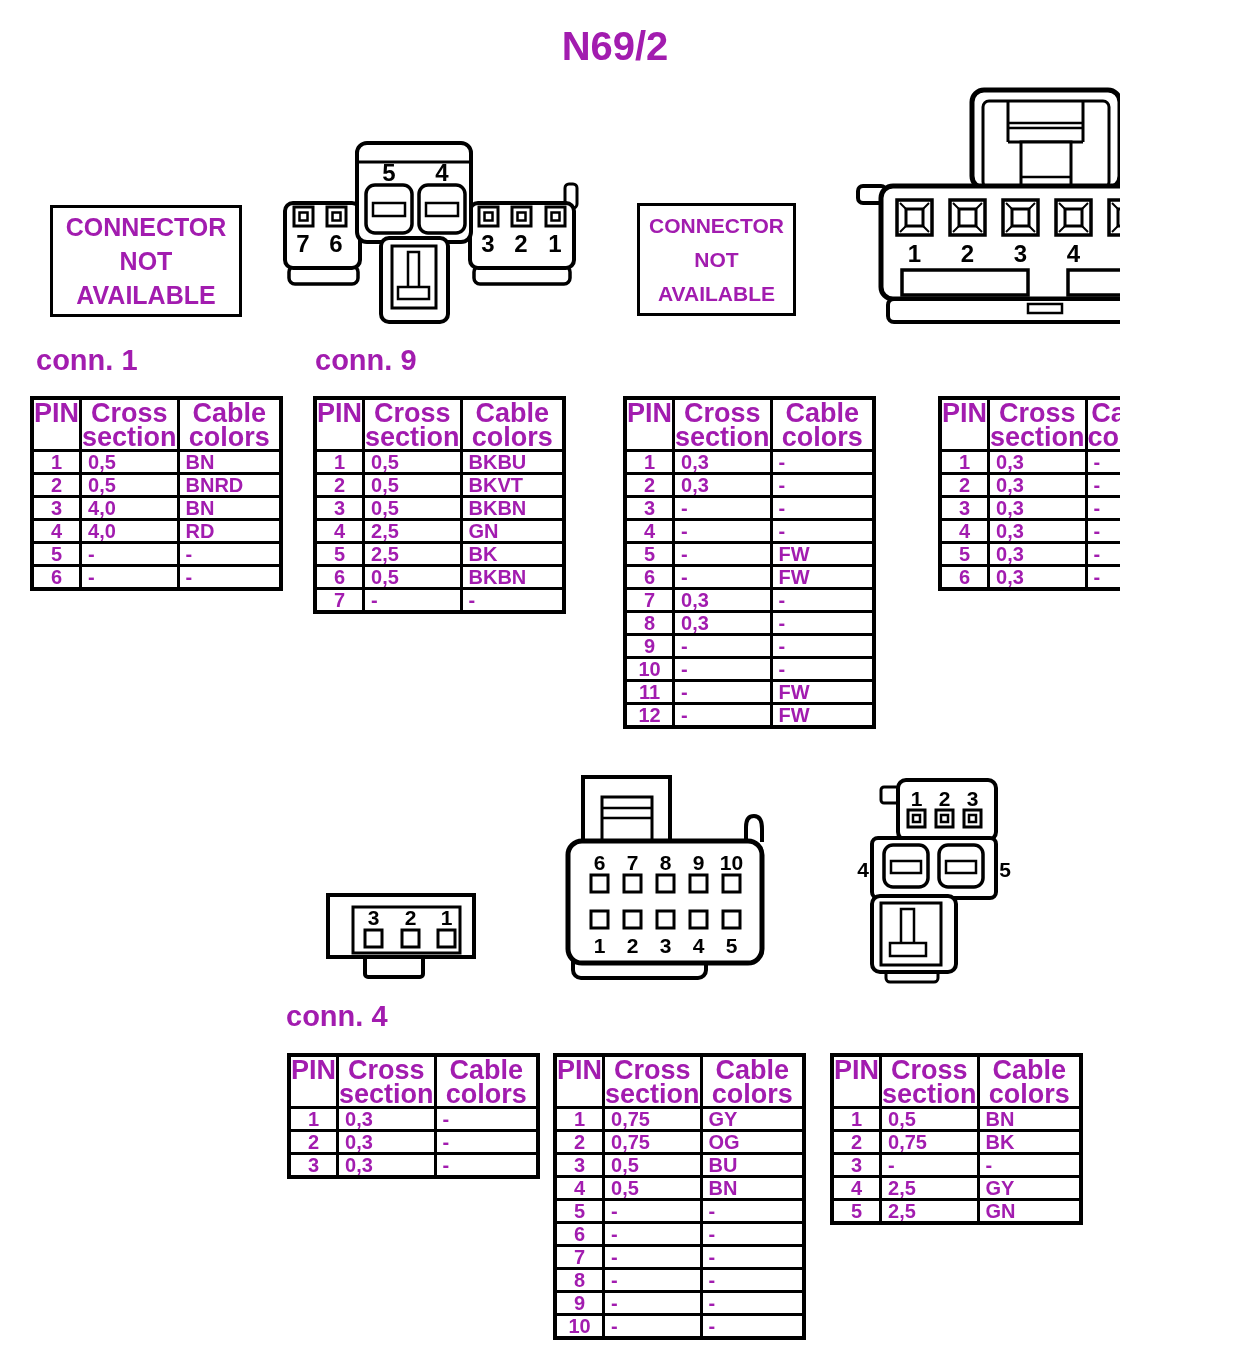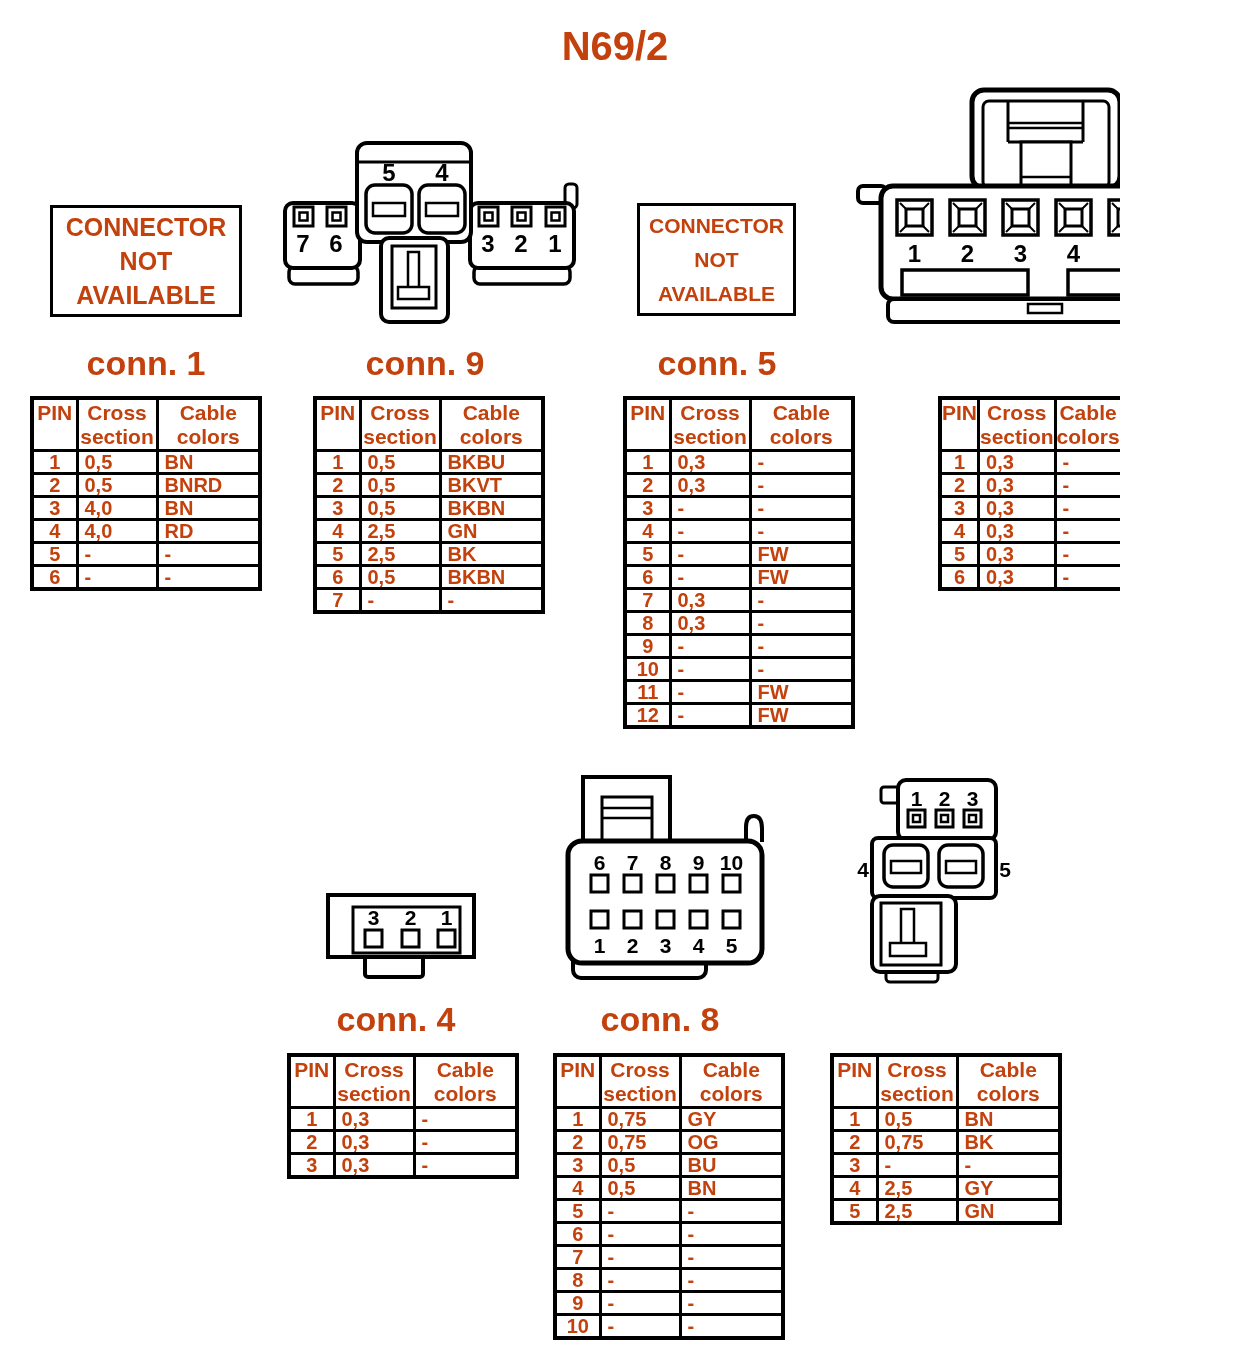--- a/index.html
+++ b/index.html
@@ -1,34 +1,34 @@
 <!DOCTYPE html>
 <html><head>
 <meta charset="utf-8">
 <style>
   html,body { margin:0; padding:0; background:#fff; }
   .page { position:relative; width:1120px; height:1372px; background:#fff;
-          font-family:"Liberation Sans", sans-serif; color:#c2410c; overflow:hidden; }
+          font-family:"Liberation Sans", sans-serif; color:#a21caf; overflow:hidden; }
 
   .title { position:absolute; left:495px; top:24px; width:240px; text-align:center;
            font-size:40px; font-weight:bold; }
 
   .na-box { position:absolute; border:3px solid #000; background:#fff;
             display:flex; flex-direction:column; justify-content:center; align-items:center;
             font-weight:bold; text-align:center; }
   #na1 { left:50px;  top:205px; width:186px; height:106px; font-size:25px; line-height:34px; }
   #na5 { left:637px; top:203px; width:153px; height:107px; font-size:21px; line-height:34px; }
 
-  .conn-label { position:absolute; width:220px; text-align:center;
-                font-size:34px; font-weight:bold; white-space:nowrap; }
+  .conn-label { position:absolute; width:220px; 
+                font-size:29px; font-weight:bold; white-space:nowrap; }
 
   .pin-table { position:absolute; border-collapse:collapse; table-layout:fixed;
                background:#fff; font-weight:bold; border:4px solid #000; }
   .pin-table th, .pin-table td { border:3px solid #000; padding:0; }
-  .pin-table th { font-size:21px; line-height:24px; height:48px; vertical-align:top;
+  .pin-table th { font-size:27px; line-height:24px; height:48px; vertical-align:top;
                   text-align:center; padding-top:1px; font-weight:bold; }
   .pin-table td { font-size:20px; height:20px; line-height:20px; }
   .pin-table td.c-pin   { text-align:center; }
   .pin-table td.c-cross, .pin-table td.c-cable { text-align:left; padding-left:6px; }
 
   svg.drawing { position:absolute; overflow:visible; }
   svg .s { fill:#fff; stroke:#000; }
   svg .ln { stroke:#000; }
   svg text { font-family:"Liberation Sans", sans-serif; font-weight:bold;
              fill:#000; text-anchor:middle; }
@@ -252,23 +252,21 @@
     </g>
     <text class="n21" x="66.5" y="31">1</text>
     <text class="n21" x="94.5" y="31">2</text>
     <text class="n21" x="122.5" y="31">3</text>
     <text class="n21" x="13" y="102">4</text>
     <text class="n21" x="155" y="102">5</text>
   </svg>
 
   <div class="conn-label" style="left:36px;  top:344px;">conn. 1</div>
   <div class="conn-label" style="left:315px; top:344px;">conn. 9</div>
-  <div class="conn-label" style="left:607px; top:344px;">conn. 5</div>
   <div class="conn-label" style="left:286px; top:1000px;">conn. 4</div>
-  <div class="conn-label" style="left:550px; top:1000px;">conn. 8</div>
 
   <table class="pin-table" style="left:30px; top:396px;">
     <colgroup>
         <col style="width:45px">
         <col style="width:80px">
         <col style="width:103px">
       </colgroup>
     <thead>
         <tr>
       <th>PIN</th>

